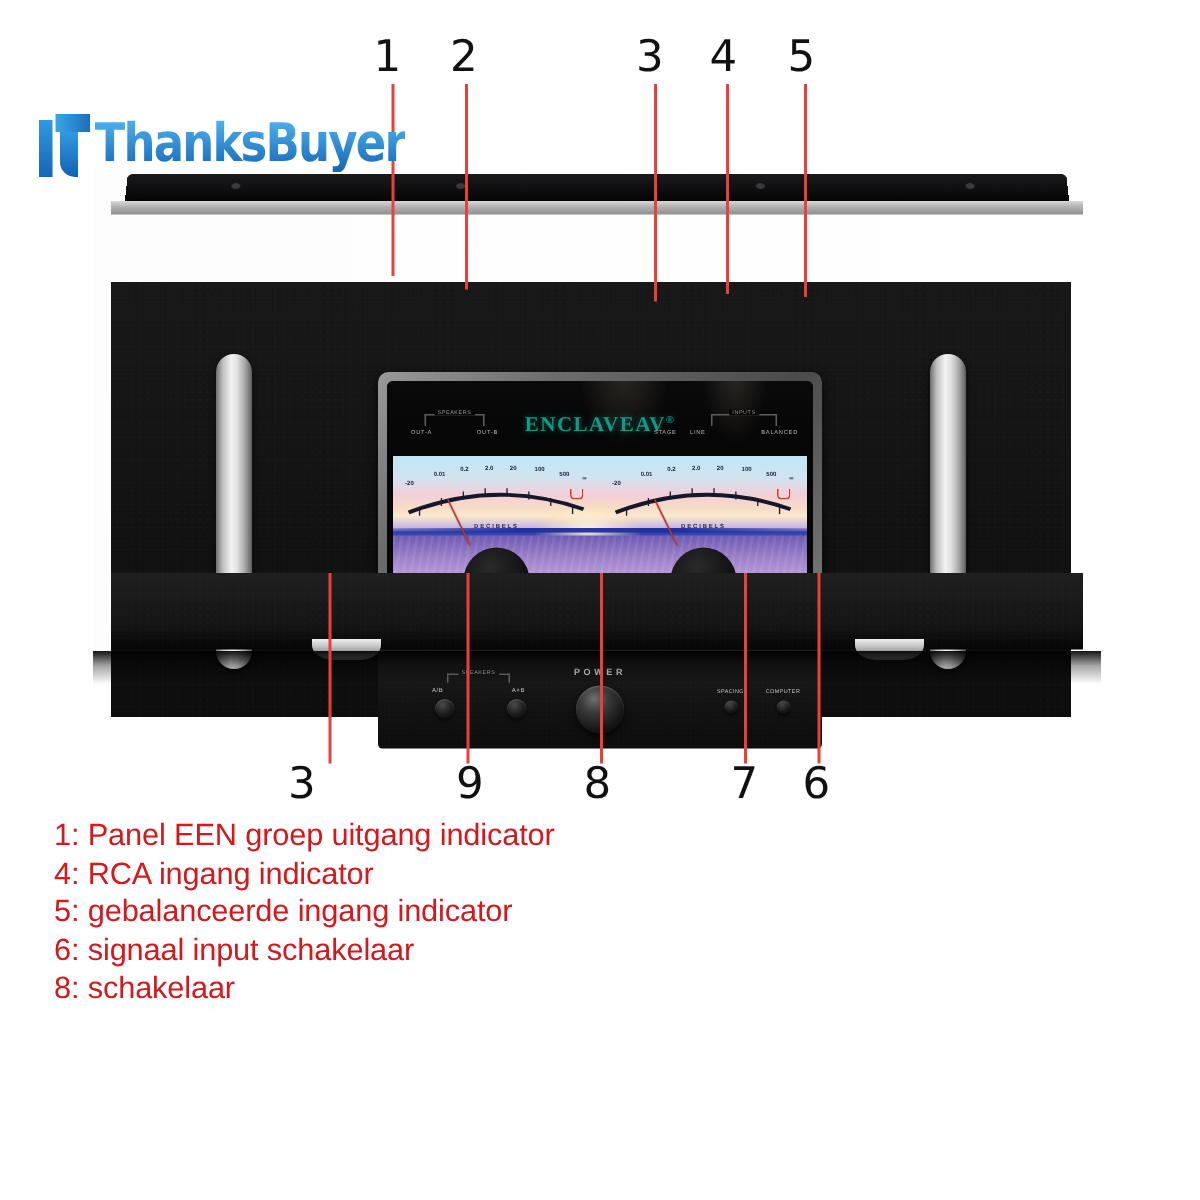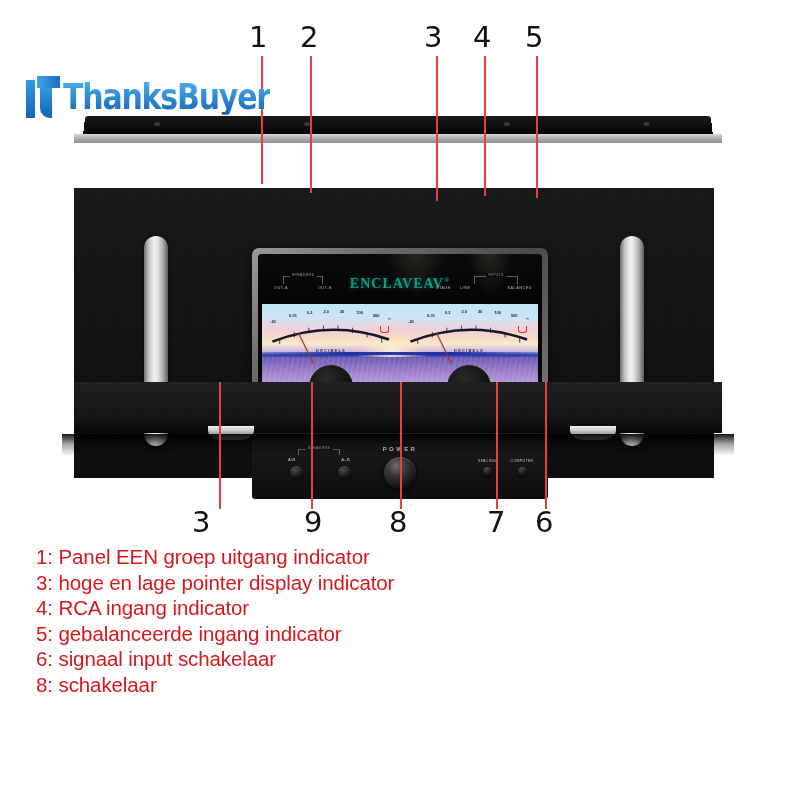--- a/index.html
+++ b/index.html
@@ -588,20 +588,19 @@
   <div class="callout-num" style="left:389px; top:508px;">8</div>
 
   <div class="leader" style="left:496px; top:382px; height:127px;"></div>
   <div class="callout-num" style="left:487px; top:508px;">7</div>
 
   <div class="leader" style="left:545px; top:382px; height:127px;"></div>
   <div class="callout-num" style="left:535px; top:508px;">6</div>
 
   <div id="legend">
     <div class="legend-item">1: Panel EEN groep uitgang indicator</div>
-    <div class="legend-item">3: hoge en lage pointer display indicator</div>
     <div class="legend-item">4: RCA ingang indicator</div>
     <div class="legend-item">5: gebalanceerde ingang indicator</div>
     <div class="legend-item">6: signaal input schakelaar</div>
     <div class="legend-item">8: schakelaar</div>
   </div>
 
 </div>
 
 </body></html>

